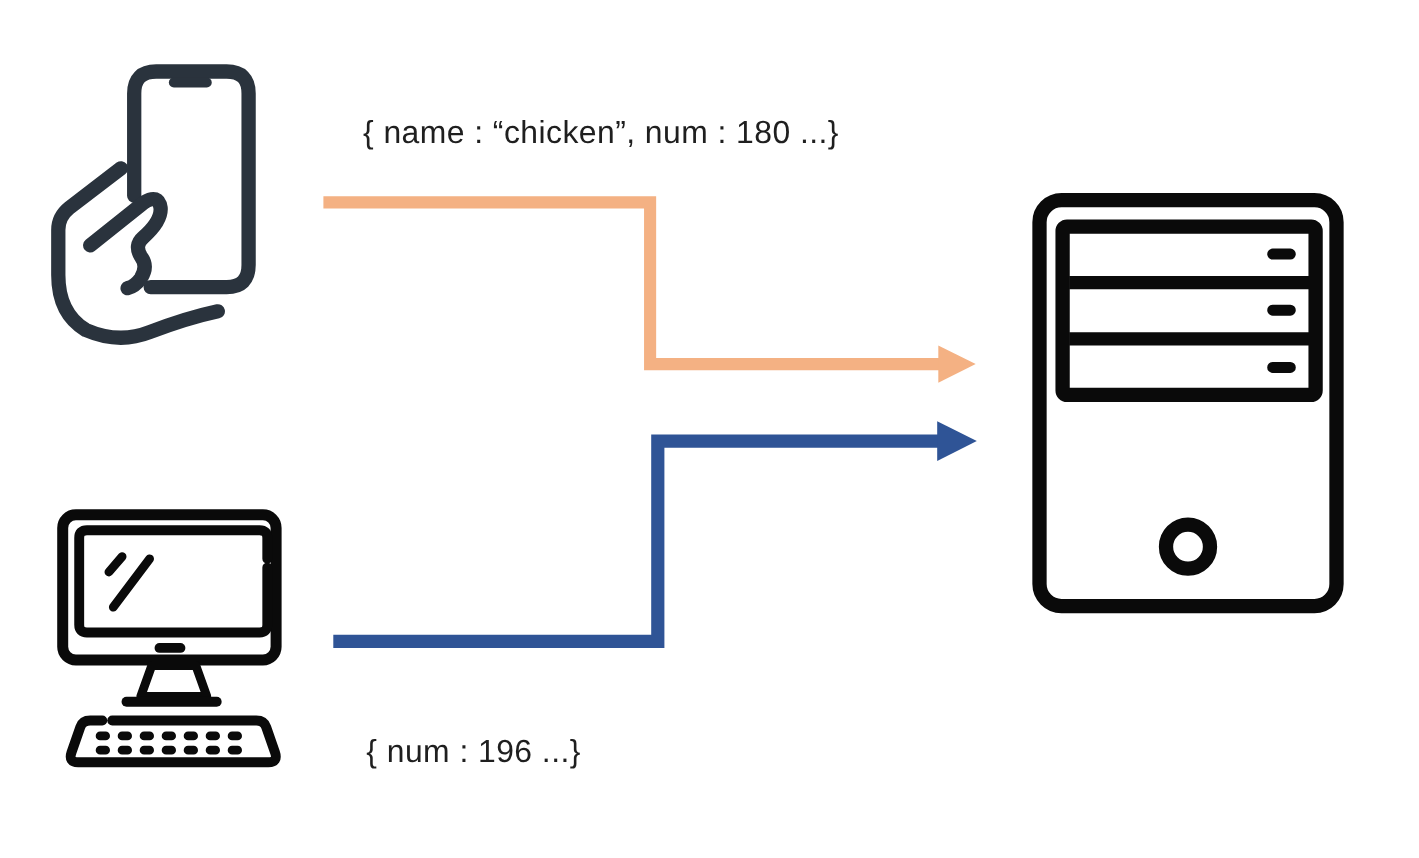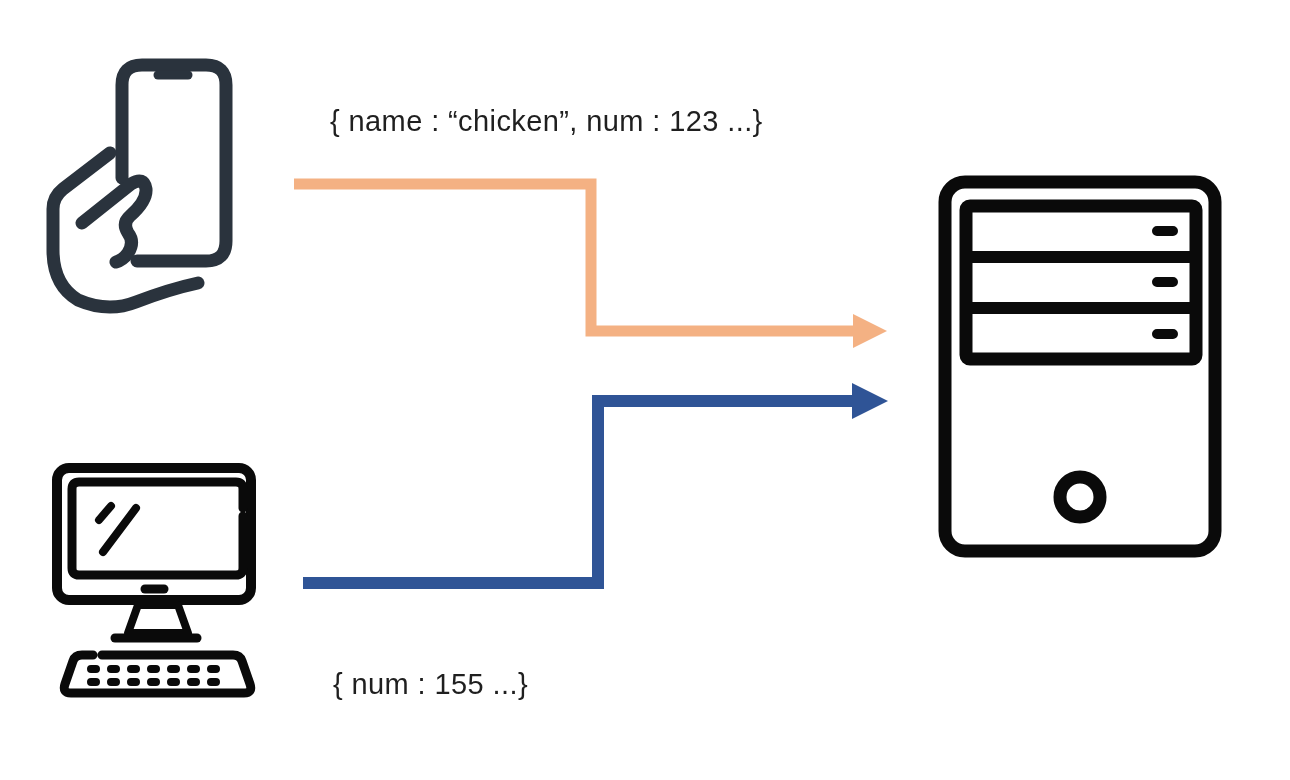--- a/index.html
+++ b/index.html
@@ -64,17 +64,17 @@
     <g>
       <path fill="none" stroke-width="11" d="M 294 184 H 591 V 331 H 856" stroke="#F4B183"></path>
       <polygon points="853,314 853,348 887,331" fill="#F4B183"></polygon>
     </g>
     <g>
       <path fill="none" stroke-width="12" d="M 303 583 H 598 V 401 H 856" stroke="#2F5496"></path>
       <polygon points="852,383 852,419 888,401" fill="#2F5496"></polygon>
     </g>
   </svg>
 
-  <div class="flow-label label-mobile">{ name : “chicken”, num : 123 ...}</div>
+  <div class="flow-label label-mobile">{ name : “chicken”, num : 180 ...}</div>
 
-  <div class="flow-label label-desktop">{ num : 155 ...}</div>
+  <div class="flow-label label-desktop">{ num : 196 ...}</div>
 
 </div>
 
 </body></html>

